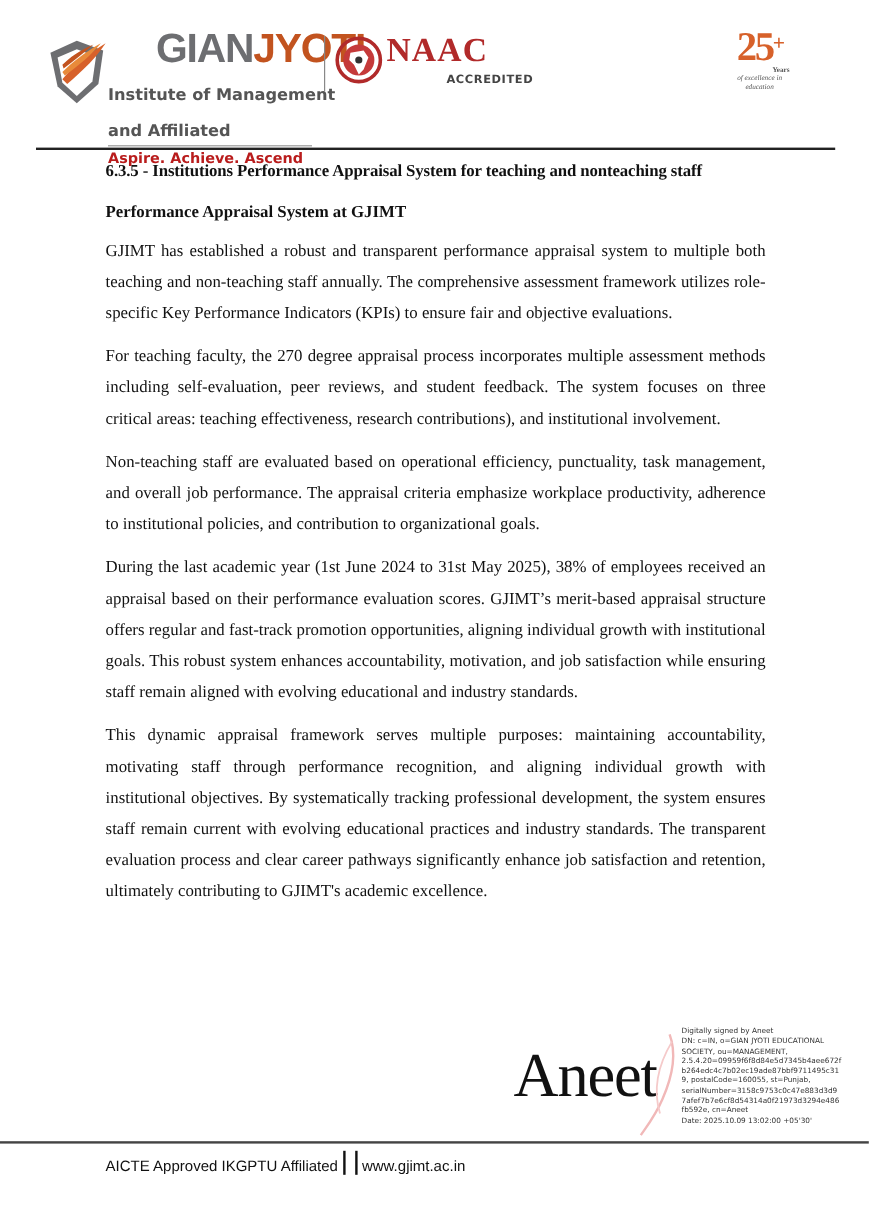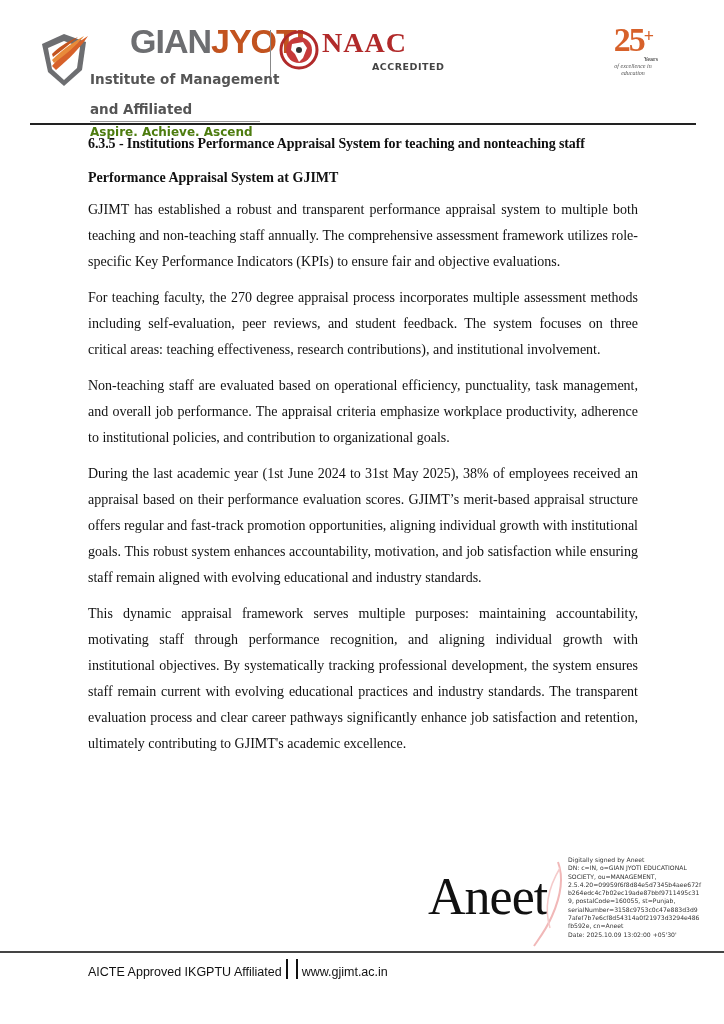--- a/index.html
+++ b/index.html
@@ -7,21 +7,21 @@
 
   
   .header { position:absolute; left:0; top:0; width:724px; height:124px; }
   .logo-shield { position:absolute; left:38px; top:30px; width:52px; height:60px; }
   .brand { position:absolute; left:90px; top:24px; }
   .brand-name { font-family:"Liberation Sans", sans-serif; font-weight:bold; font-size:34px; letter-spacing:-1px; line-height:34px; }
   .brand-name .gian { color:#6d6e71;margin-left:40px; }
   .brand-name .jyoti { color:#c2531f; }
   .brand-sub { font-family:"DejaVu Sans", sans-serif; font-weight:bold; font-size:13.5px; color:#555; line-height:17px; margin-top:13px; }
   .brand-rule { width:170px; height:1px; background:#999; margin:3px 0 3px 0; }
-  .brand-tag { font-family:"DejaVu Sans", sans-serif; font-weight:bold; font-size:12px; color:#4d7c0f; }
+  .brand-tag { font-family:"DejaVu Sans", sans-serif; font-weight:bold; font-size:12px; color:#b91c1c; }
   .vsep { position:absolute; left:270px; top:30px; width:1px; height:46px; background:#888; }
   .naac-emblem { position:absolute; left:279px; top:30px; width:40px; height:40px; }
   .naac-text { position:absolute; left:322px; top:29px; font-family:"Liberation Serif", serif; font-weight:bold; font-size:28px; color:#b12a2a; letter-spacing:1px; line-height:28px; }
   .naac-acc { position:absolute; left:332px; top:61px; font-family:"DejaVu Sans", sans-serif; font-weight:bold; font-size:9.5px; color:#444; letter-spacing:0.5px;margin-left:40px; }
   .years-badge { position:absolute; left:598px; top:24px; width:70px; height:55px; text-align:center; }
   .years-num { font-family:"Liberation Serif", serif; font-weight:bold; font-size:34px; color:#d7612a; line-height:32px; letter-spacing:-2px; }
   .years-num sup { font-size:18px; vertical-align:top; position:relative; top:-4px; }
   .years-text { font-family:"Liberation Serif", serif; font-style:italic; font-size:6px; color:#555; line-height:7px; }
   .header-rule { position:absolute; left:30px; top:123px; width:666px; height:2px; background:#222; }
 

